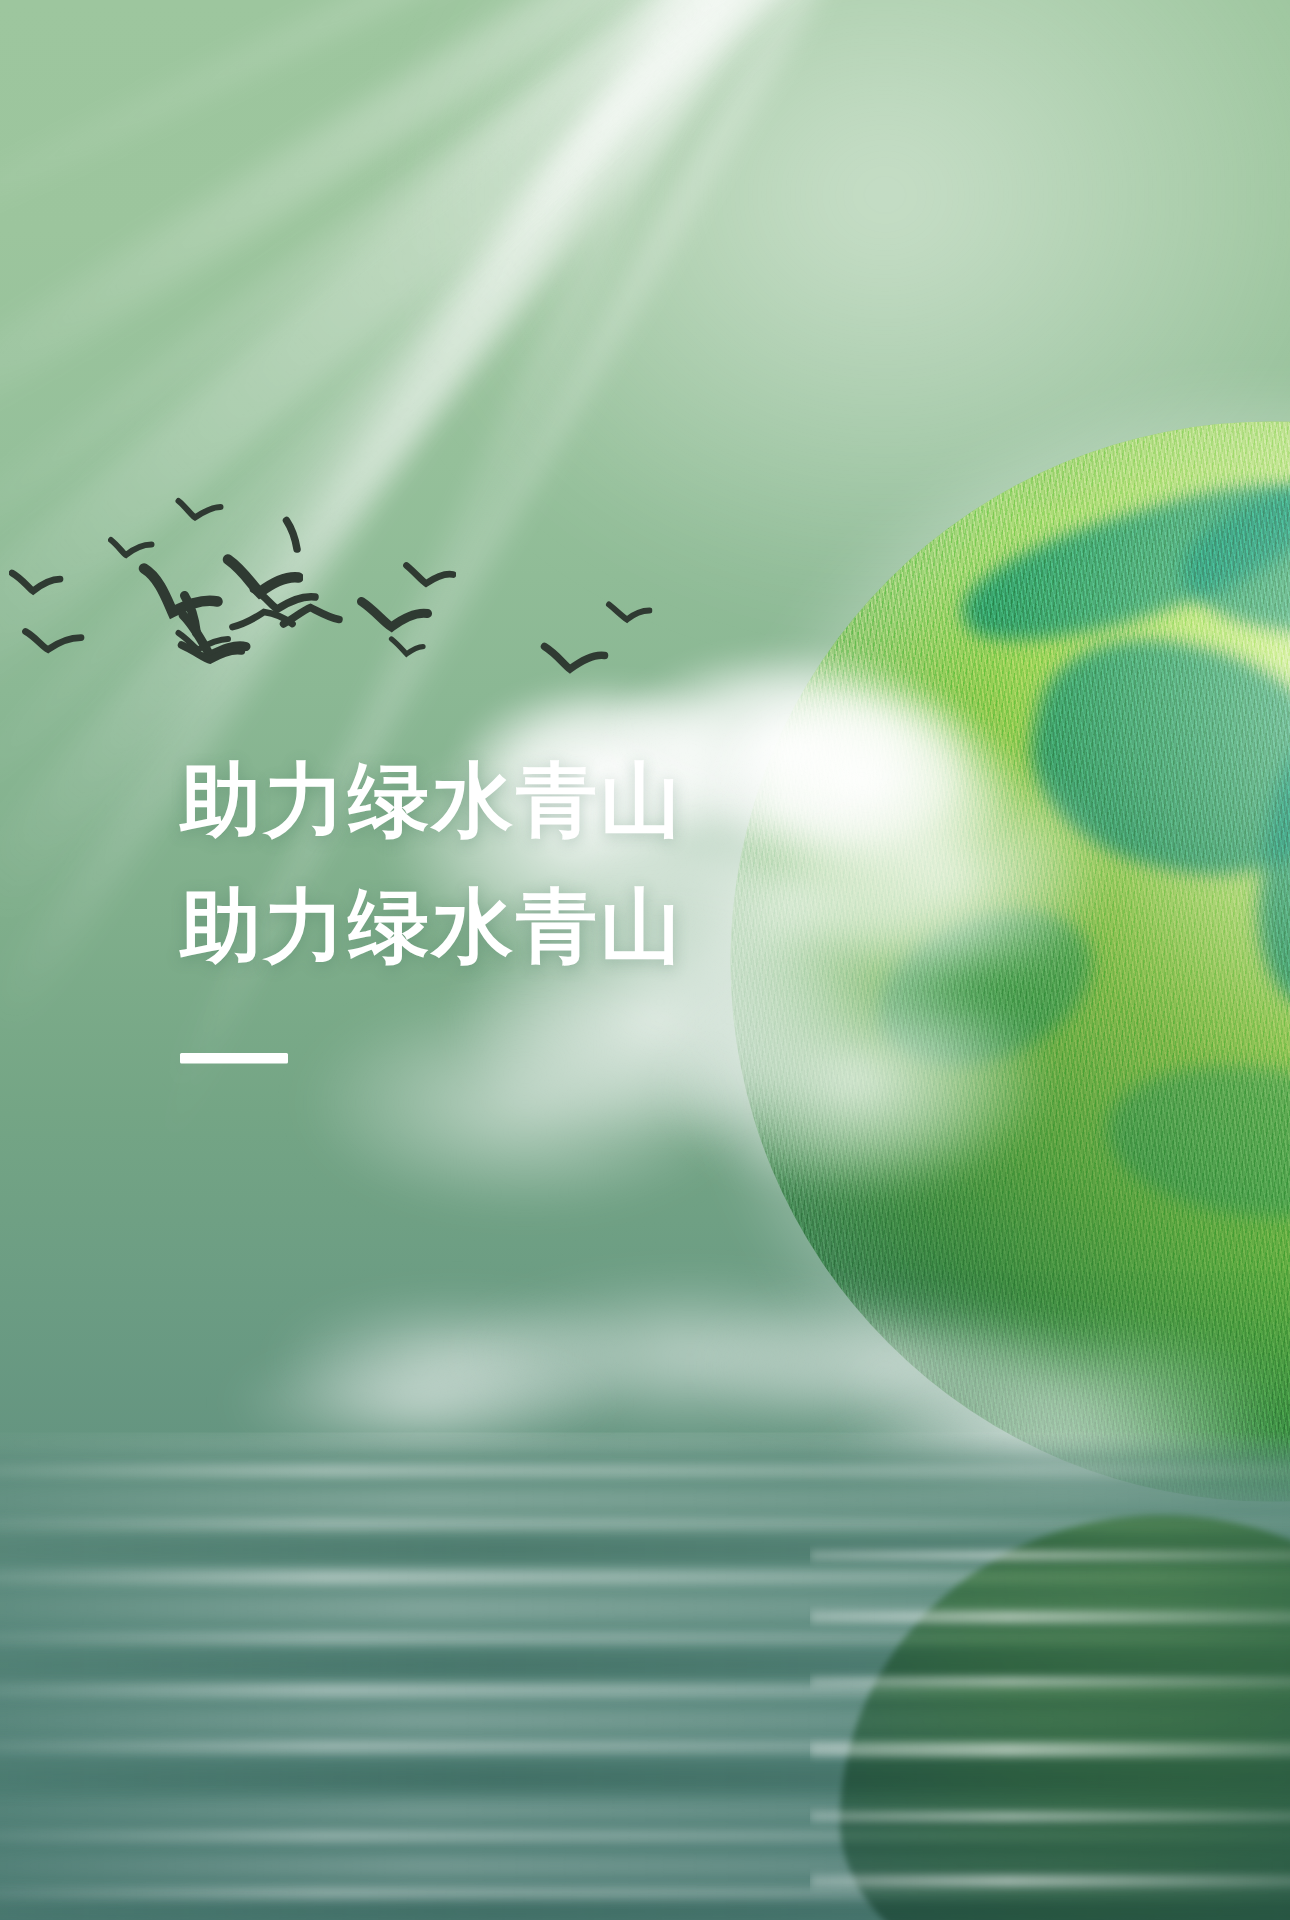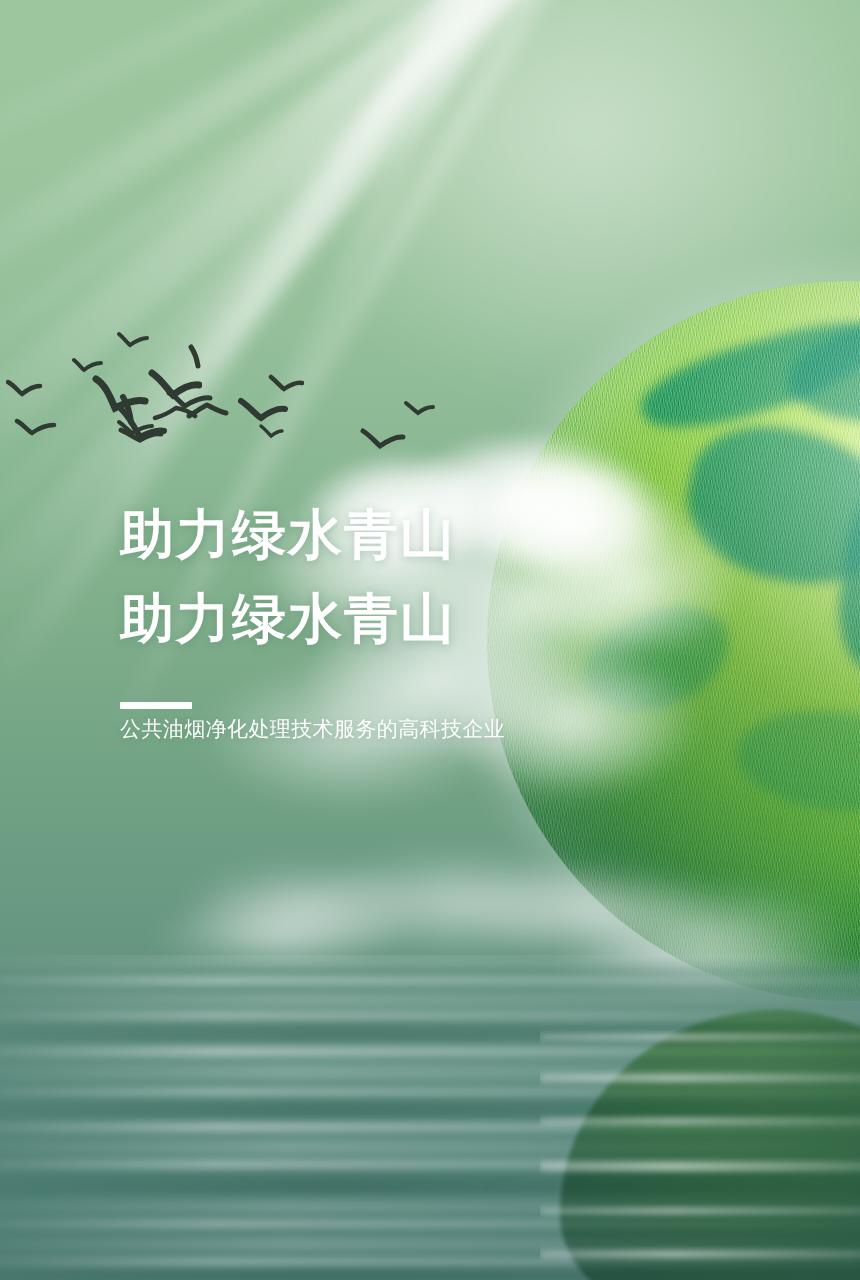--- a/index.html
+++ b/index.html
@@ -379,16 +379,15 @@
     <div class="rs" style="top:108px; height:6px;"></div>
     <div class="rs" style="top:152px; height:9px;"></div>
     <div class="rs" style="top:198px; height:6px;"></div>
     <div class="rs" style="top:240px; height:8px;"></div>
   </div>
 
   <div class="content">
     <h1 class="headline">助力绿水青山</h1>
     <h1 class="headline">助力绿水青山</h1>
     <div class="divider"></div>
-    <p class="subtitle" style="padding-top:0;">公共油烟净化处理技术服务的高科技企业</p>
   </div>
 
 </div>
 
 </body></html>

